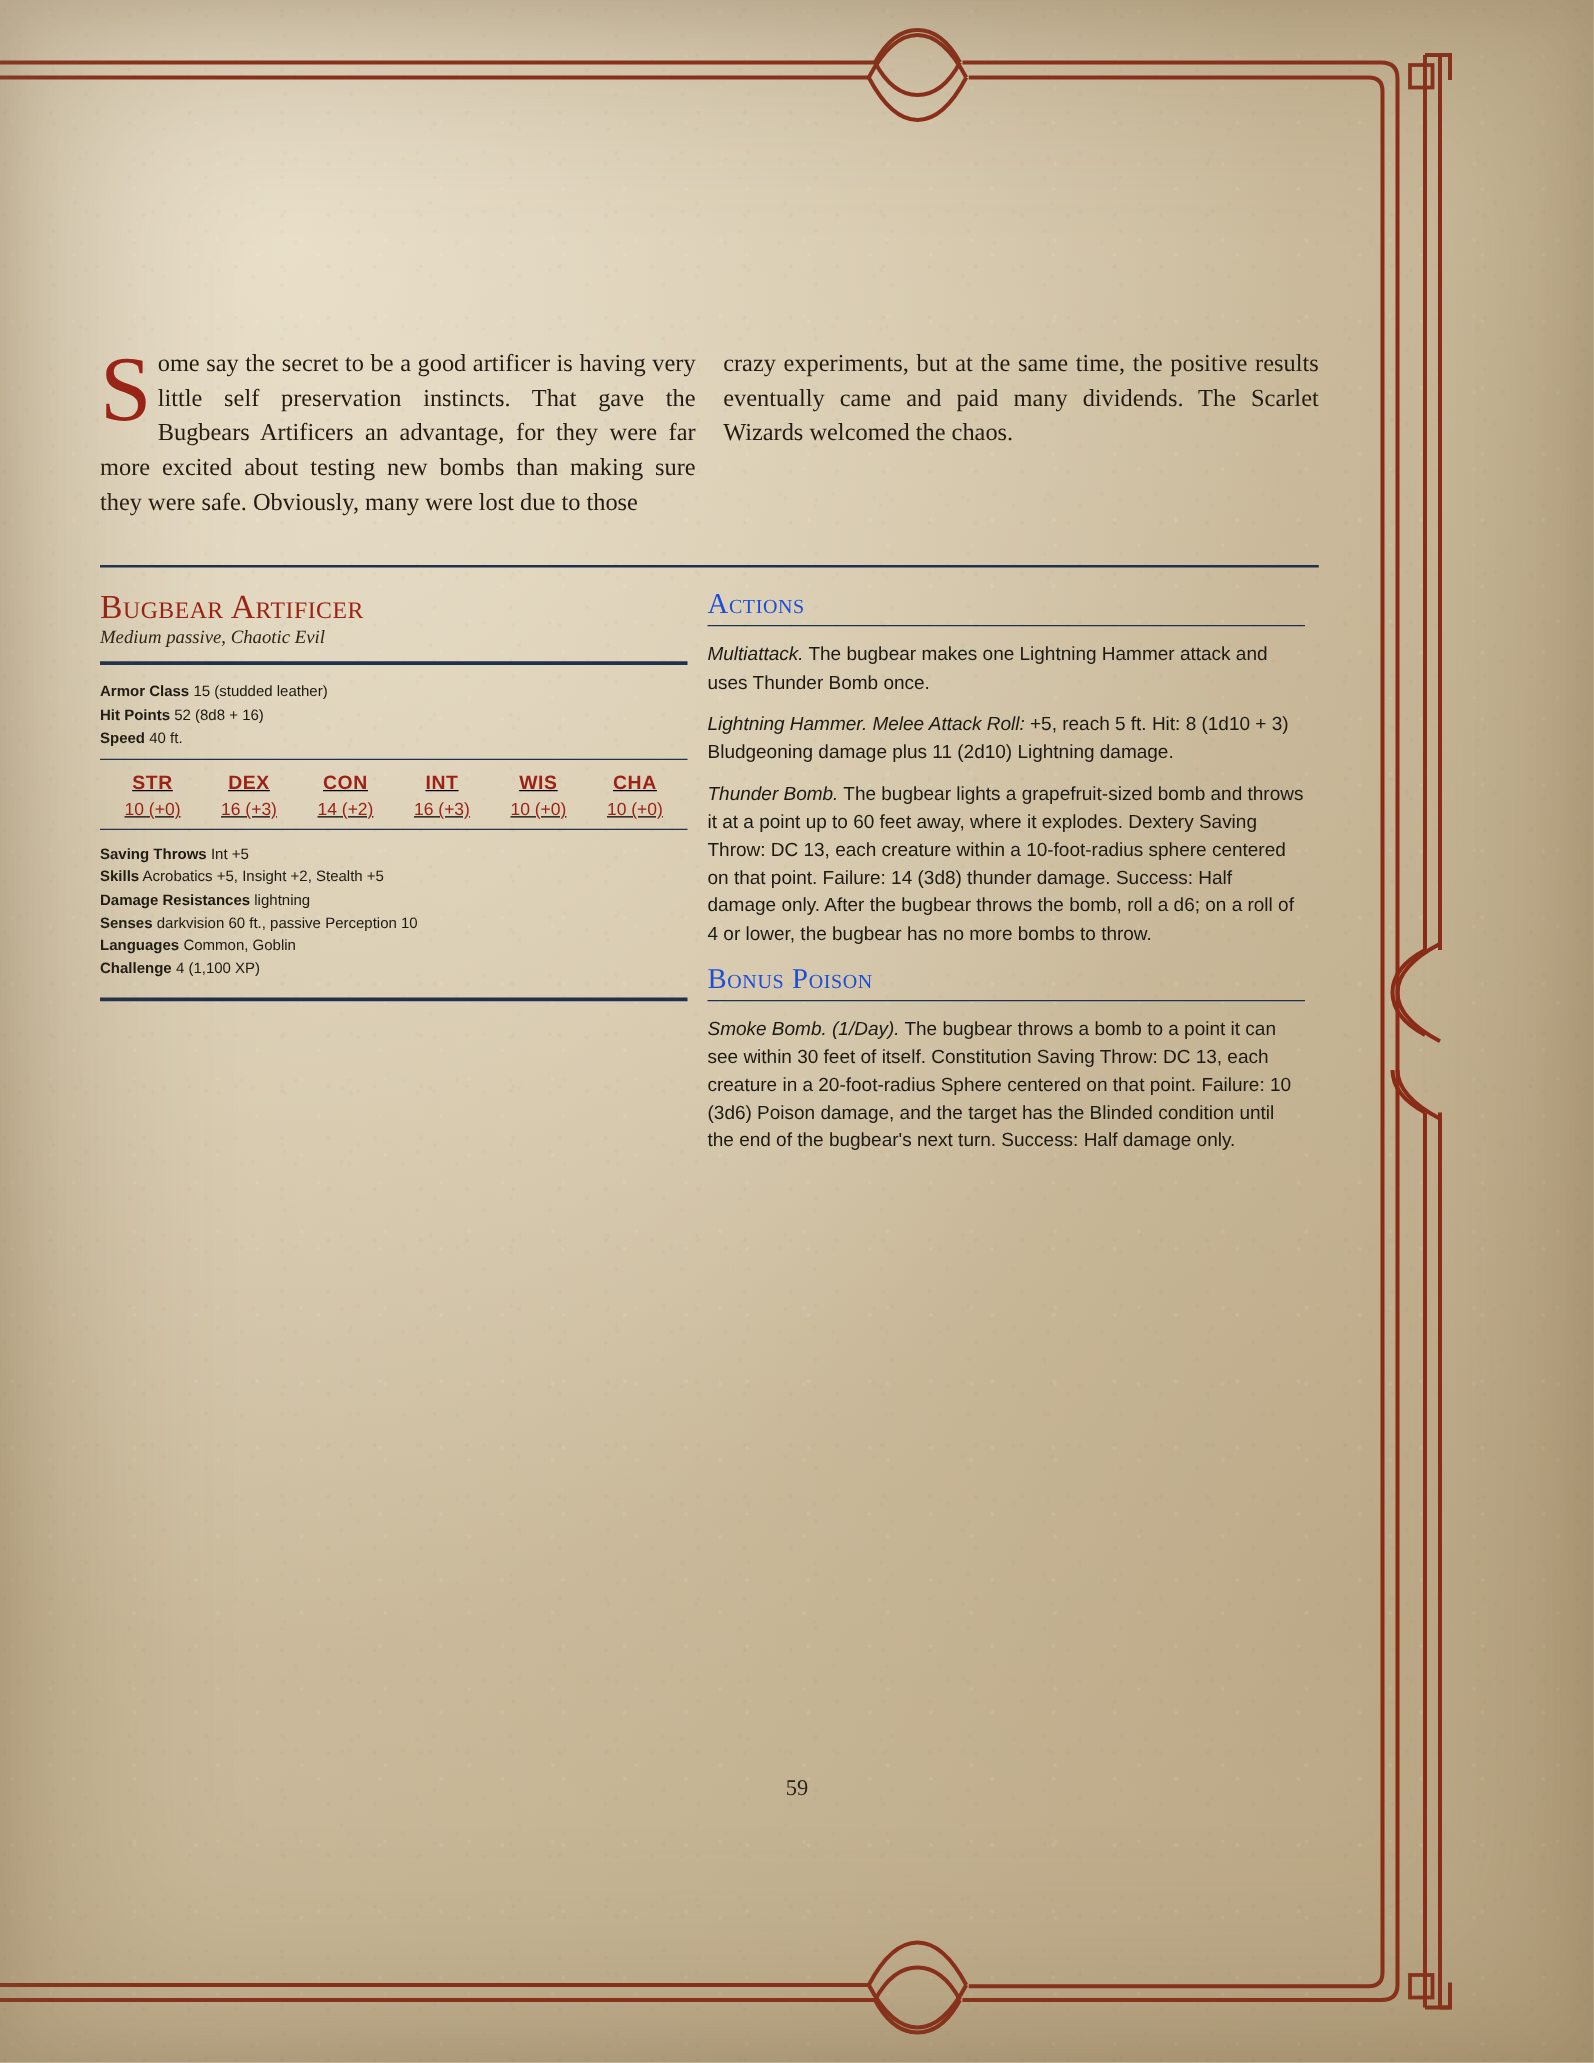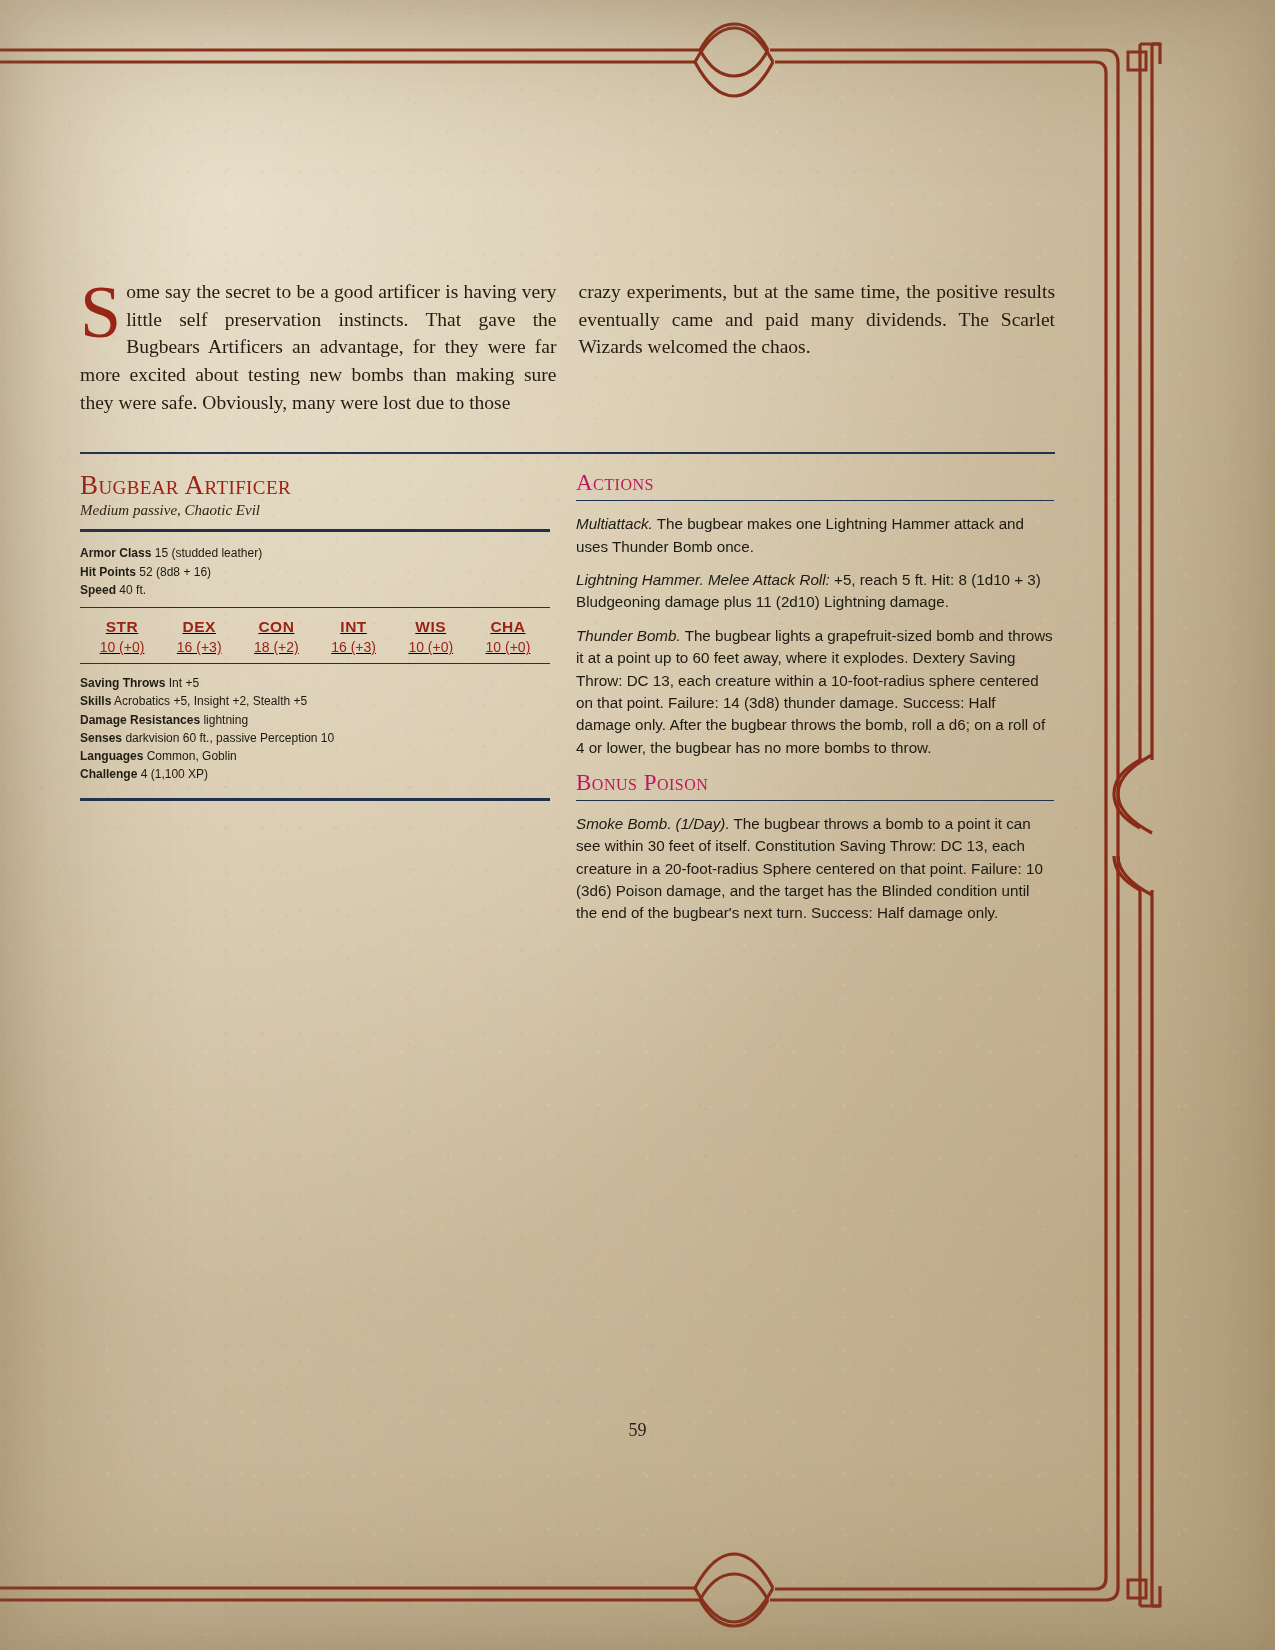--- a/index.html
+++ b/index.html
@@ -80,21 +80,21 @@
   }
 
   .rule-top {
     margin-top: 36px;
     border-top: 2px solid #21304d;
     width: 975px;
   }
 
   .statcols {
     display: flex;
-    gap: 26px;
+    gap: 16px;
     margin-top: 16px;
   }
   .col-left { width: 470px; }
   .col-right { width: 478px; }
 
   .block-title {
     font-family: "Liberation Serif", serif;
     color: #9b2216;
     font-size: 27px;
     letter-spacing: 0.4px;
@@ -142,21 +142,21 @@
     letter-spacing: 0.5px;
   }
   .ab-val {
     color: #9b2216;
     font-size: 14px;
     margin-top: 3px;
   }
 
   .section-head {
     font-family: "Liberation Serif", serif;
-    color: #be185d;
+    color: #1d4ed8;
     font-size: 23px;
     font-variant: small-caps;
     margin: 0;
     font-weight: normal;
     letter-spacing: 0.5px;
   }
   .section-rule {
     border-top: 1.5px solid #21304d;
     margin: 4px 0 12px 0;
   }
@@ -279,21 +279,21 @@
         <div class="ab">
           <div class="ab-name">STR</div>
           <div class="ab-val">10 (+0)</div>
         </div>
         <div class="ab">
           <div class="ab-name">DEX</div>
           <div class="ab-val">16 (+3)</div>
         </div>
         <div class="ab">
           <div class="ab-name">CON</div>
-          <div class="ab-val">18 (+2)</div>
+          <div class="ab-val">14 (+2)</div>
         </div>
         <div class="ab">
           <div class="ab-name">INT</div>
           <div class="ab-val">16 (+3)</div>
         </div>
         <div class="ab">
           <div class="ab-name">WIS</div>
           <div class="ab-val">10 (+0)</div>
         </div>
         <div class="ab">

